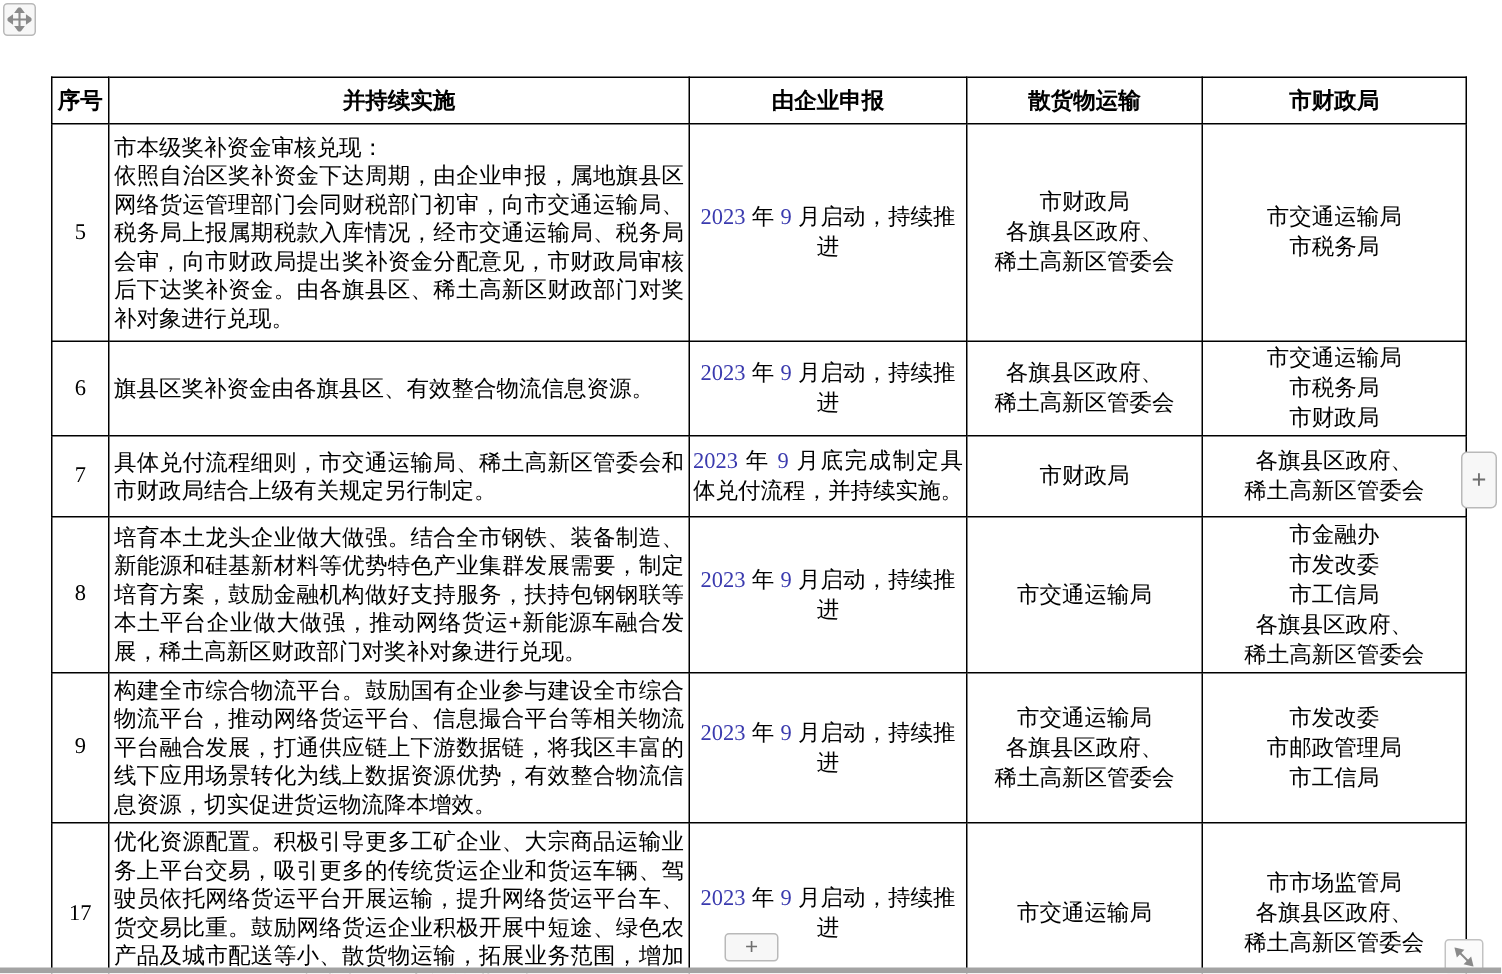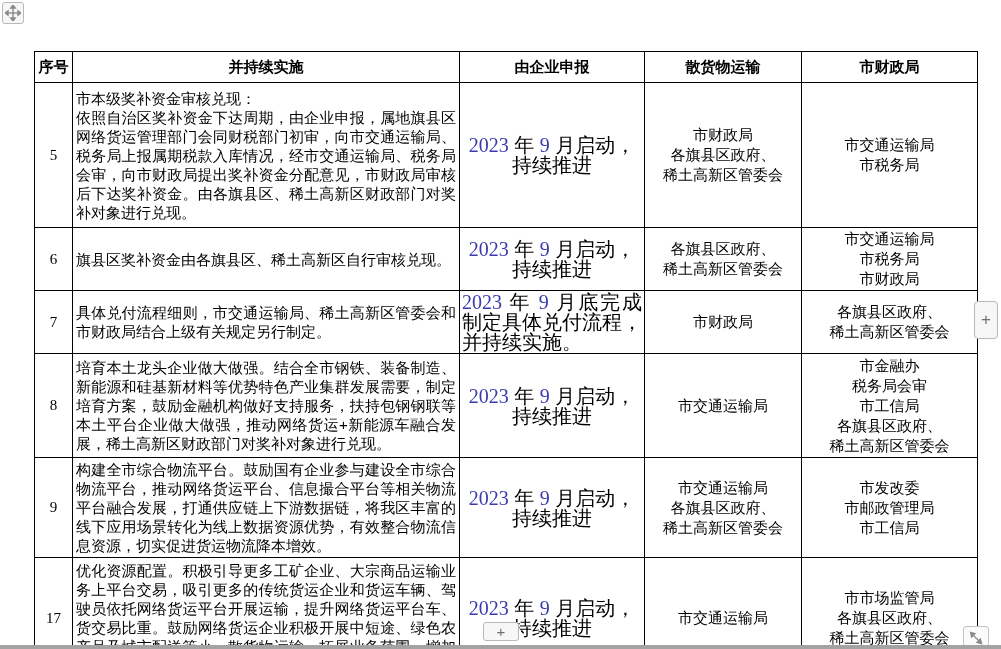--- a/index.html
+++ b/index.html
@@ -41,21 +41,21 @@
     font-size: 15px;
   }
   .c-content {
     font-size: 15px;
     line-height: 19px;
     text-align: justify;
     white-space: pre-line;
     padding: 2px 3px;
   }
   .c-time {
-    font-size: 20px;
+    font-size: 15px;
     line-height: 20px;
     text-align: center;
     padding: 1px 2px;
   }
   .c-org {
     font-size: 15px;
     line-height: 20px;
     text-align: center;
     white-space: pre-line;
     padding: 1px 2px;
@@ -133,21 +133,21 @@
 依照自治区奖补资金下达周期，由企业申报，属地旗县区网络货运管理部门会同财税部门初审，向市交通运输局、税务局上报属期税款入库情况，经市交通运输局、税务局会审，向市财政局提出奖补资金分配意见，市财政局审核后下达奖补资金。由各旗县区、稀土高新区财政部门对奖补对象进行兑现。</td>
       <td class="c-time cjk-num"><span class="wnum">2023</span> 年 <span class="wnum">9</span> 月启动，持续推进</td>
       <td class="c-org">市财政局
 各旗县区政府、
 稀土高新区管委会</td>
       <td class="c-org">市交通运输局
 市税务局</td>
     </tr>
     <tr style="height:60px">
       <td class="c-no">6</td>
-      <td class="c-content">旗县区奖补资金由各旗县区、稀土高新区自行审核兑现。</td>
+      <td class="c-content">旗县区奖补资金由各旗县区、有效整合物流信息资源。</td>
       <td class="c-time cjk-num"><span class="wnum">2023</span> 年 <span class="wnum">9</span> 月启动，持续推进</td>
       <td class="c-org">各旗县区政府、
 稀土高新区管委会</td>
       <td class="c-org">市交通运输局
 市税务局
 市财政局</td>
     </tr>
     <tr style="height:54px">
       <td class="c-no">7</td>
       <td class="c-content">具体兑付流程细则，市交通运输局、稀土高新区管委会和市财政局结合上级有关规定另行制定。</td>
@@ -155,21 +155,21 @@
       <td class="c-org">市财政局</td>
       <td class="c-org">各旗县区政府、
 稀土高新区管委会</td>
     </tr>
     <tr style="height:104px">
       <td class="c-no">8</td>
       <td class="c-content">培育本土龙头企业做大做强。结合全市钢铁、装备制造、新能源和硅基新材料等优势特色产业集群发展需要，制定培育方案，鼓励金融机构做好支持服务，扶持包钢钢联等本土平台企业做大做强，推动网络货运+新能源车融合发展，稀土高新区财政部门对奖补对象进行兑现。</td>
       <td class="c-time cjk-num"><span class="wnum">2023</span> 年 <span class="wnum">9</span> 月启动，持续推进</td>
       <td class="c-org">市交通运输局</td>
       <td class="c-org">市金融办
-税务局会审
+市发改委
 市工信局
 各旗县区政府、
 稀土高新区管委会</td>
     </tr>
     <tr style="height:93px">
       <td class="c-no">9</td>
       <td class="c-content">构建全市综合物流平台。鼓励国有企业参与建设全市综合物流平台，推动网络货运平台、信息撮合平台等相关物流平台融合发展，打通供应链上下游数据链，将我区丰富的线下应用场景转化为线上数据资源优势，有效整合物流信息资源，切实促进货运物流降本增效。</td>
       <td class="c-time cjk-num"><span class="wnum">2023</span> 年 <span class="wnum">9</span> 月启动，持续推进</td>
       <td class="c-org">市交通运输局
 各旗县区政府、

